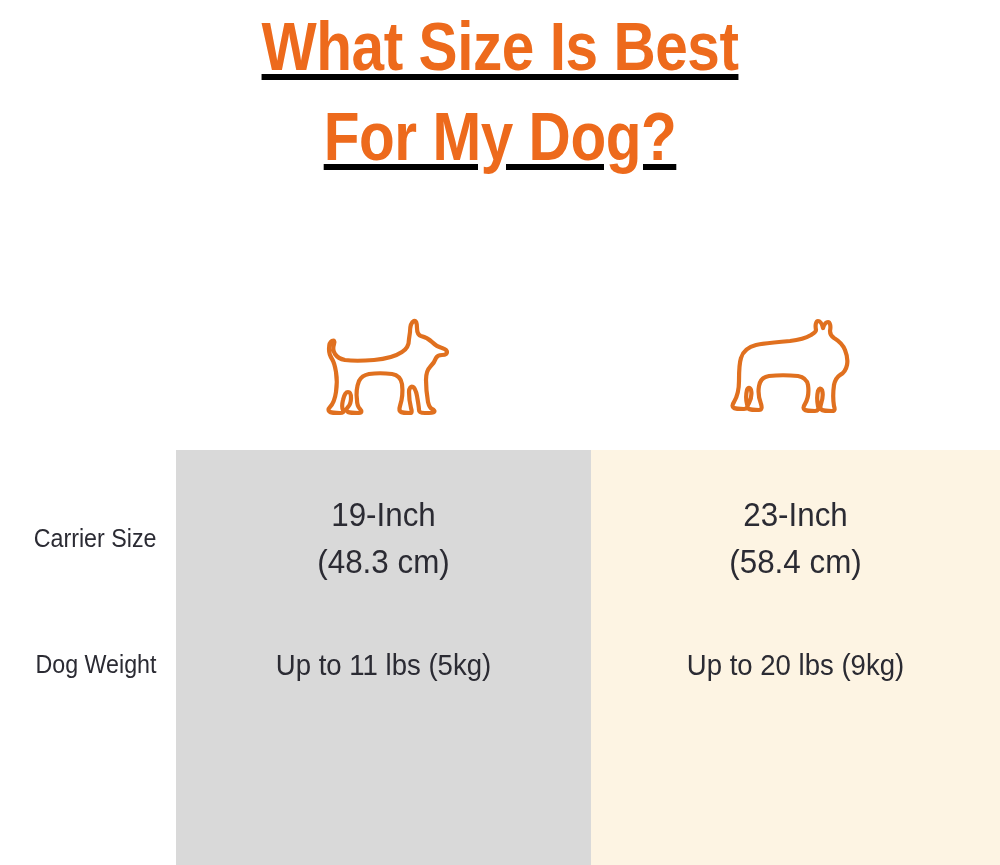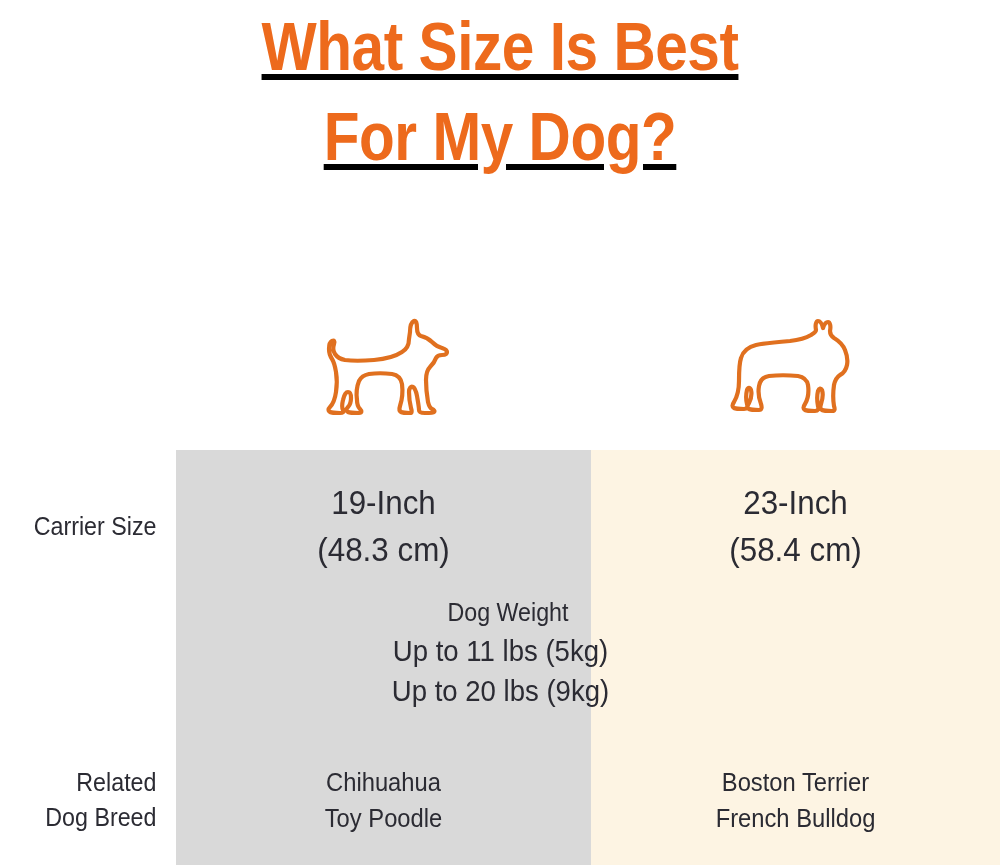--- a/index.html
+++ b/index.html
@@ -78,22 +78,22 @@
     width: 1000px;
     height: 415px;
   }
   .table-row {
     position: absolute;
     left: 0;
     width: 1000px;
     display: flex;
     align-items: center;
   }
-  #row-carrier-size { top: 4px;   height: 145px; }
-  #row-dog-weight   { top: 145px; height: 140px; flex-direction: column; }
+  #row-carrier-size { top: 16px;   height: 145px; }
+  #row-dog-weight   { top: 145px; height: 140px; }
   #row-dog-breed    { top: 285px; height: 130px; }
 
   .row-label {
     width: 176px;
     box-sizing: border-box;
     padding-right: 21px;
     text-align: right;
     color: #2B2B33;
     font-family: "Liberation Sans", sans-serif;
     font-size: 25px;
@@ -250,22 +250,14 @@
     <div class="cell cell-medium cell-size">23-Inch
 (58.4 cm)</div>
   </div>
 
   <div class="table-row" id="row-dog-weight">
     <div class="row-label">Dog Weight</div>
     <div class="cell cell-small cell-weight">Up to 11 lbs (5kg)</div>
     <div class="cell cell-medium cell-weight">Up to 20 lbs (9kg)</div>
   </div>
 
-  <div class="table-row" id="row-dog-breed">
-    <div class="row-label">Related
-Dog Breed</div>
-    <div class="cell cell-small cell-breed">Chihuahua
-Toy Poodle</div>
-    <div class="cell cell-medium cell-breed">Boston Terrier
-French Bulldog</div>
-  </div>
 
 </div>
 
 </body></html>

